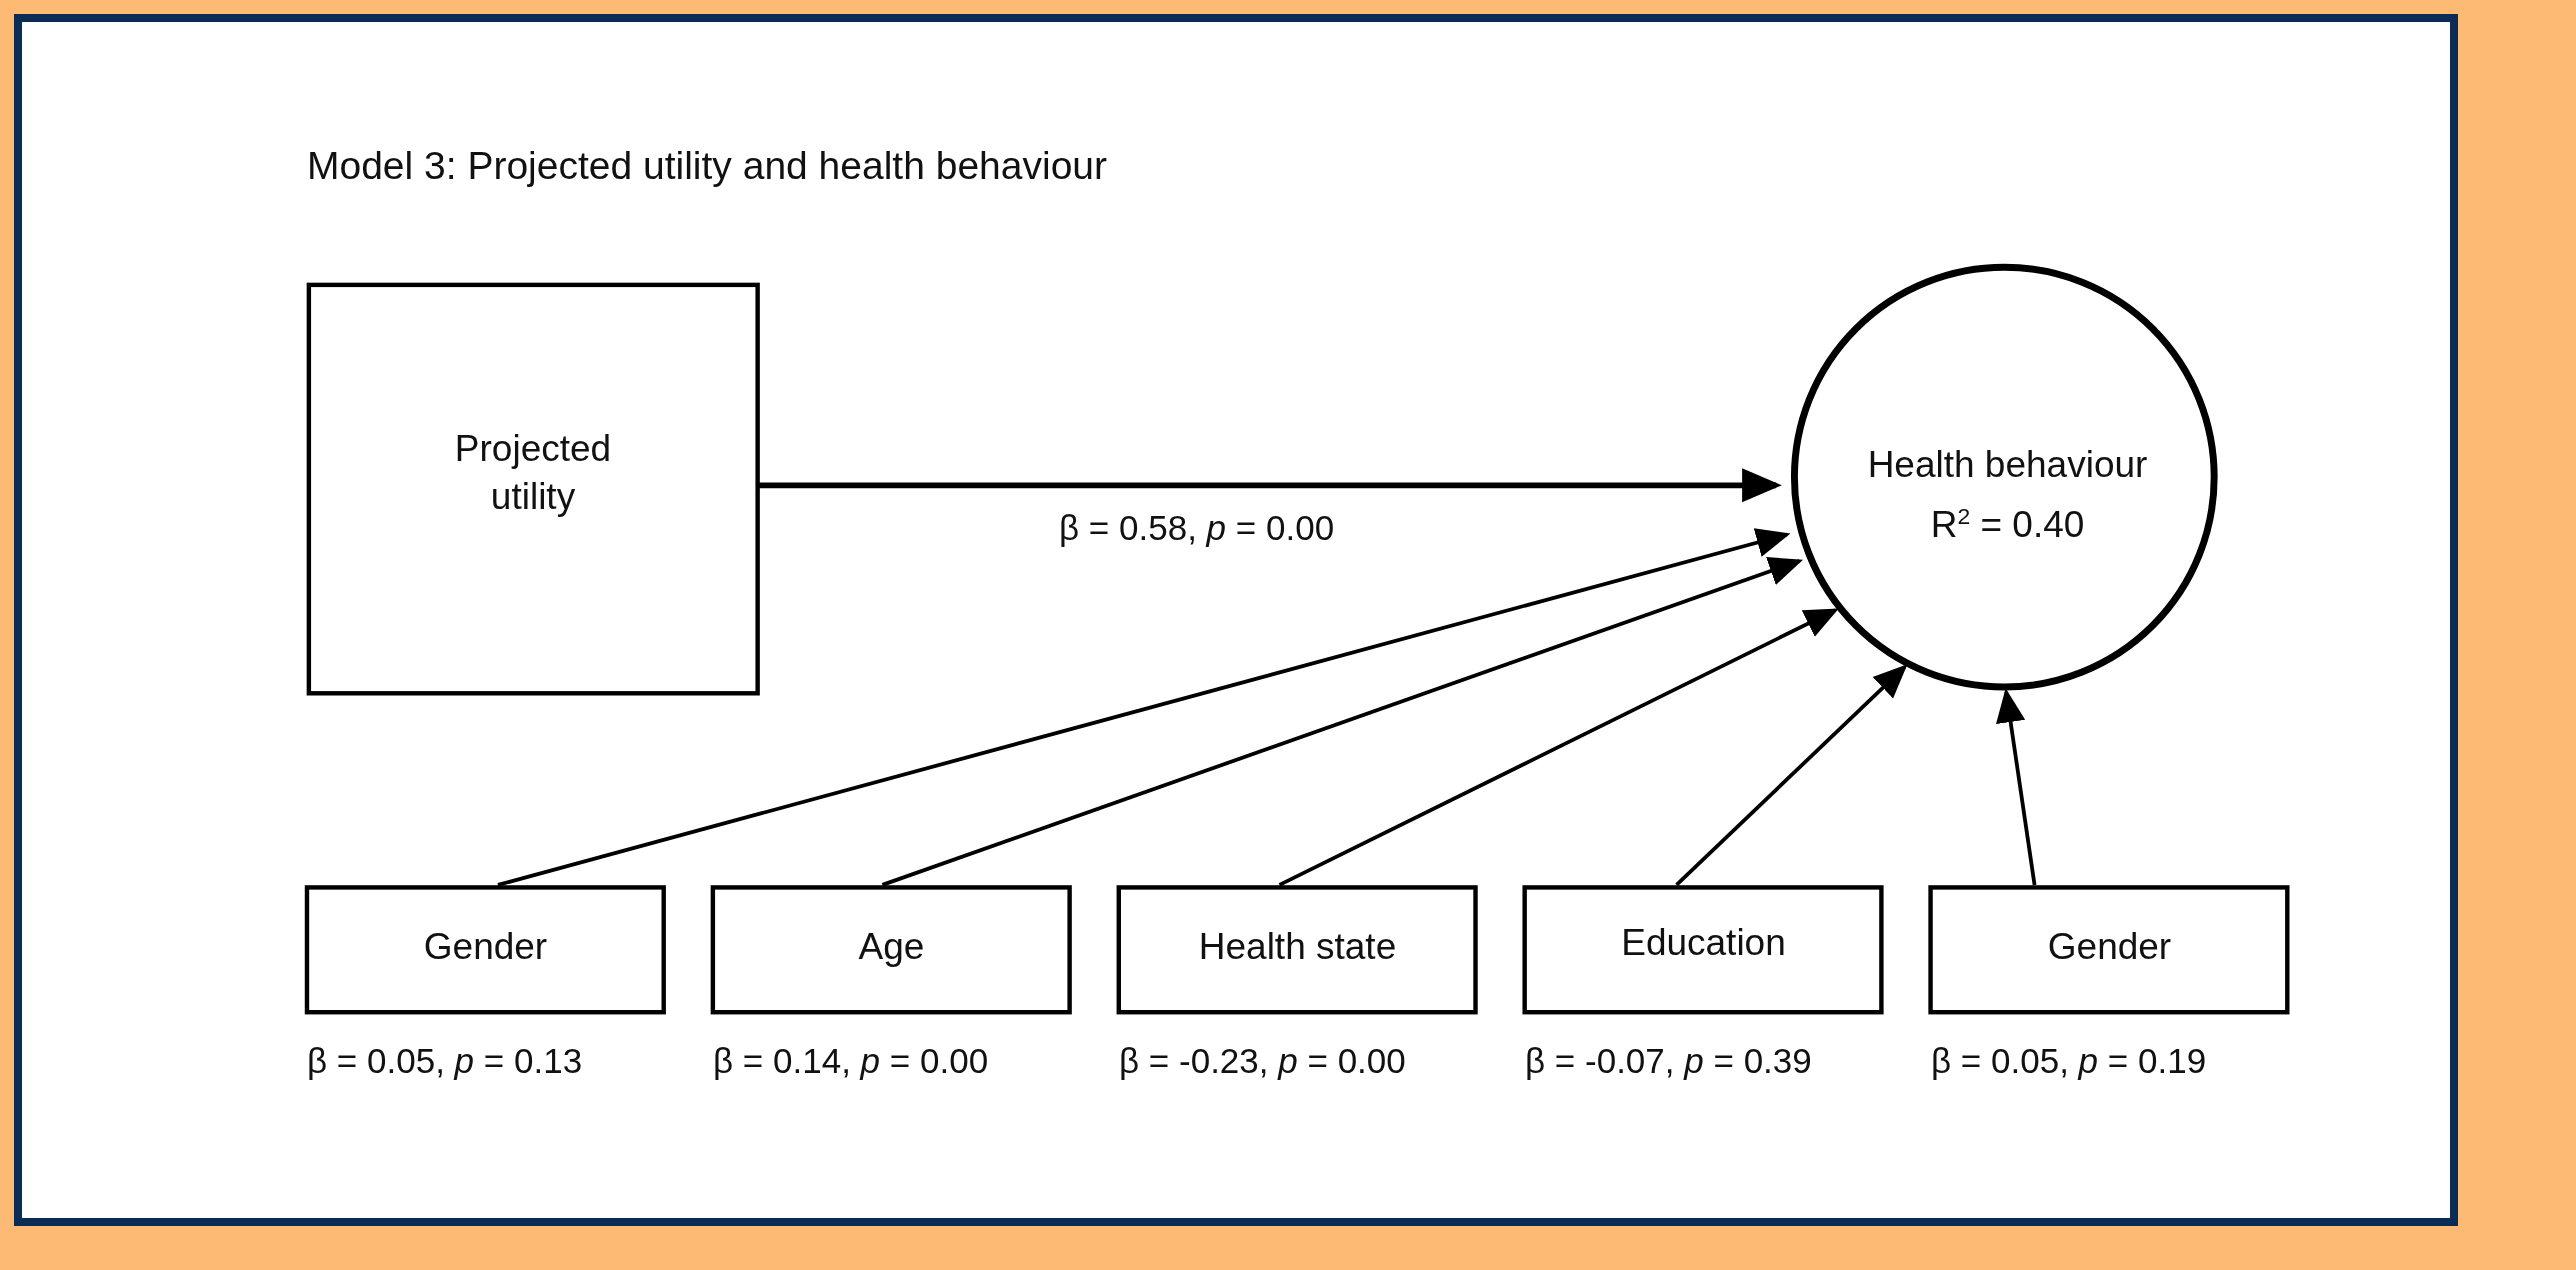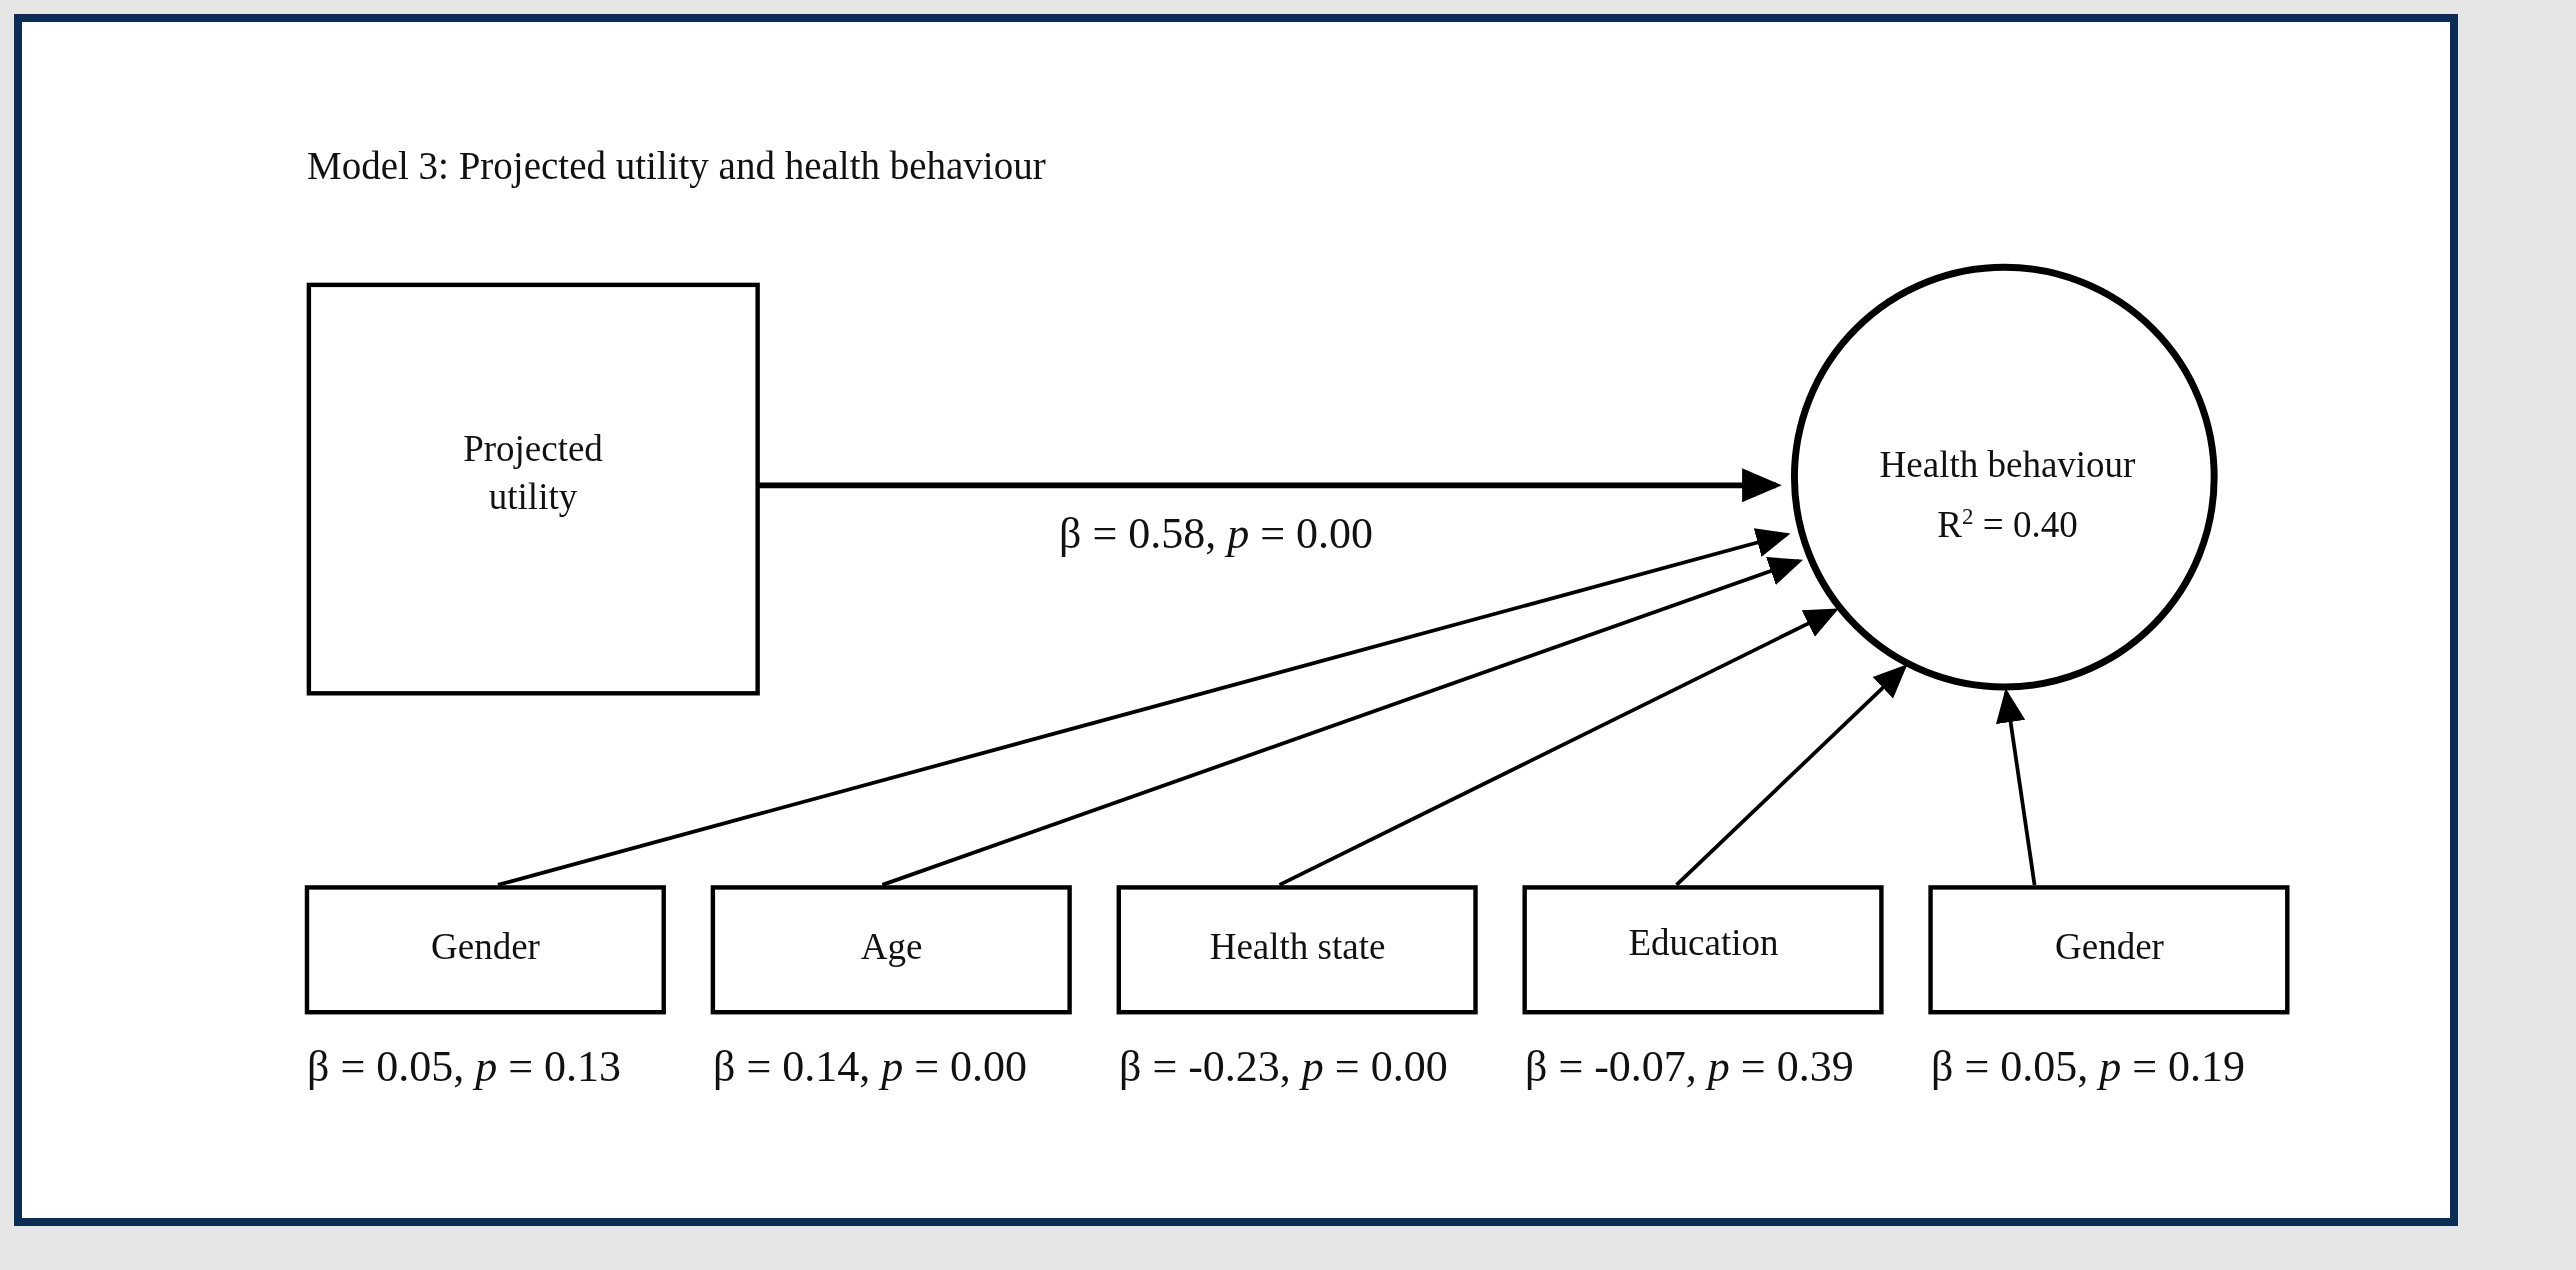--- a/index.html
+++ b/index.html
@@ -5,22 +5,22 @@
 <style>
   html, body {
     margin: 0;
     padding: 0;
     background: #ffffff;
   }
   #page {
     position: relative;
     width: 2576px;
     height: 1270px;
-    background: #e5e5e5;
-    font-family: Liberation Serif, serif;
+    background: #fdba74;
+    font-family: Liberation Sans, sans-serif;
     overflow: hidden;
   }
   
   #outer-frame {
     position: absolute;
     left: 14px;
     top: 14px;
     width: 2444px;
     height: 1212px;
     border: 8.2px solid #0a2c55;
@@ -69,21 +69,21 @@
     position: absolute;
     color: #111111;
     text-align: center;
     white-space: nowrap;
     font-size: 37px;
     line-height: 1.30;
   }
   .coef-label {
     position: absolute;
     color: #111111;
-    font-size: 44px;
+    font-size: 35px;
     white-space: nowrap;
   }
   .coef-label .ital {
     font-style: italic;
   }
   #latent-label {
     left: 309px;
     top: 425px;
     width: 448px;
   }

